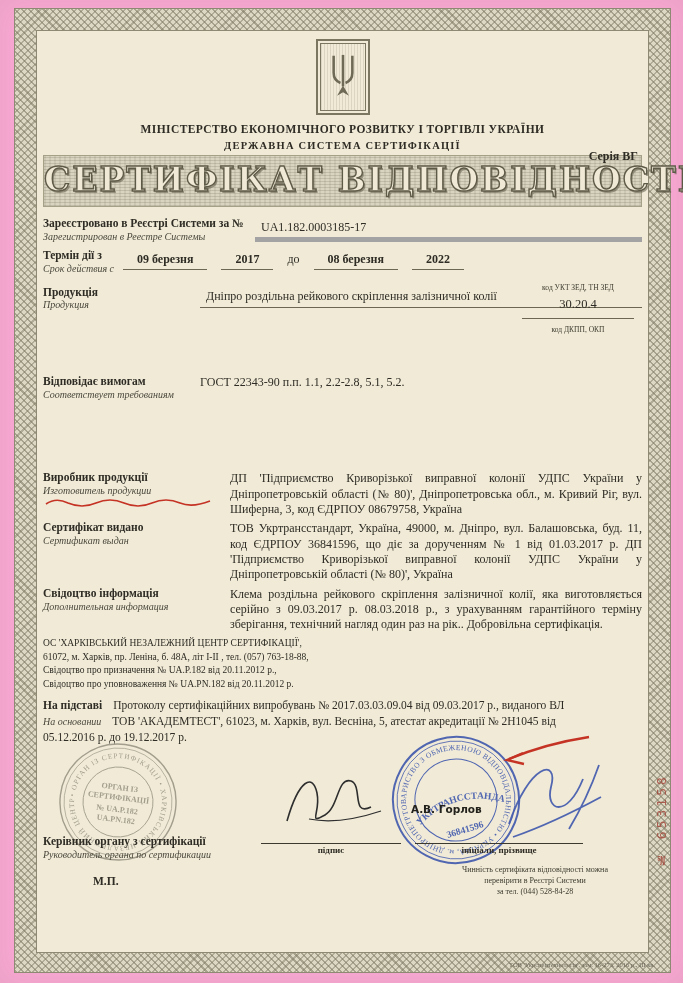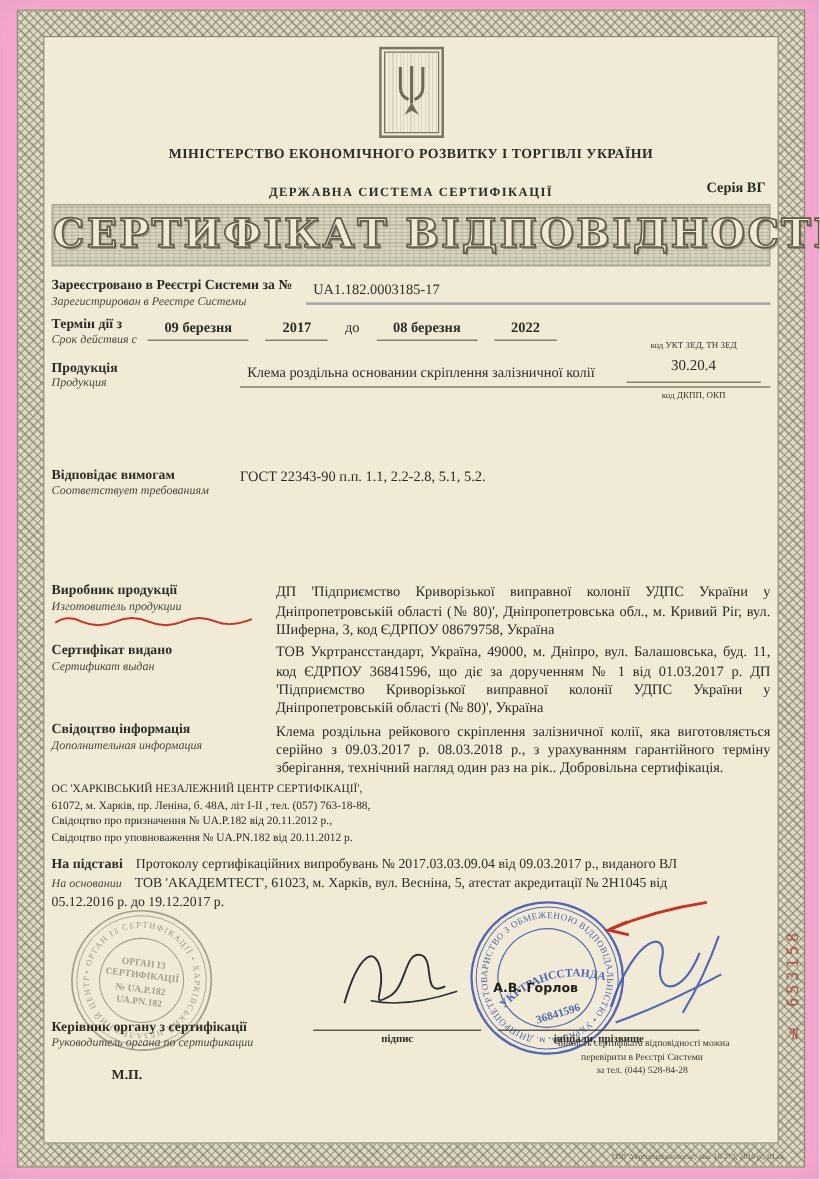--- a/index.html
+++ b/index.html
@@ -26,42 +26,42 @@
   
   .emblem-box {
     width: 54px; height: 76px; margin: 2px auto 8px;
     border: 2px solid #7a765f;
     box-shadow: inset 0 0 0 2px #f0ead7, inset 0 0 0 3px #7a765f;
     background-image: repeating-linear-gradient(90deg, rgba(122,118,95,.18) 0 1px, transparent 1px 3px);
     display: flex; align-items: center; justify-content: center;
   }
   .ministry { text-align: center; font-weight: bold; font-size: 11.5px; letter-spacing: .4px; }
   .series { position: absolute; top: 118px; right: 10px; font-weight: bold; font-size: 12px; }
-  .system { text-align: center; font-size: 10.5px; letter-spacing: 1.2px; margin-top: 20px; font-weight: bold; }
+  .system { text-align: center; font-size: 10.5px; letter-spacing: 1.2px; margin-top: 5px; font-weight: bold; }
   .titleband {
     margin: 4px 2px 0; padding: 4px 0 7px; text-align: center;
     background-color: #d9d4bf;
     background-image:
       repeating-linear-gradient(0deg, rgba(110,106,86,.22) 0 1px, transparent 1px 3px),
       repeating-linear-gradient(90deg, rgba(110,106,86,.12) 0 2px, transparent 2px 5px);
     border: 1px solid #a5a088;
   }
   .title { font-family:"DejaVu Serif", serif; font-size: 33px; font-weight: 700; letter-spacing: 2px; color:#6e6a56; white-space: nowrap; }
   @supports (-webkit-text-stroke: 1px #000) {
     .title { color:#efe9d6; -webkit-text-stroke: 1.4px #5e5a48; text-shadow: 1.5px 1.5px 0 rgba(94,90,72,.55); }
   }
   
   .row { display: flex; align-items: flex-start; padding: 0 2px; }
   .lbl { flex: none; }
   .w210 { width: 212px; font-family: Liberation Serif, serif; } .w157 { width: 157px; } .w187 { width: 187px; } .w307 { width: 307px; }
   .ua { font-weight: bold; font-size: 11.5px; line-height: 1.2; }
   .ru { font-style: italic; font-size: 10px; color: #4a483c; line-height: 1.25; }
   .val { font-size: 12px; line-height: 1.28; }
   .just { text-align: justify; flex: 1; }
-  .fill { flex: 1; border-bottom: 2px solid #a3a3a3; padding: 0 4px 2px 6px; }
+  .fill { flex: 1; border-bottom: 5px solid #a3a3a3; padding: 0 4px 2px 6px; }
   .val-under { flex: 1; border-bottom: 1px solid #6b6753; padding: 0 4px 3px 6px; }
   .seg { display: inline-block; border-bottom: 1px solid #6b6753; padding: 0 14px 2px; margin-right: 10px; font-size: 12px; font-weight: bold; }
   .plain-word { display: inline-block; margin-right: 10px; font-size: 12px; }
   .mt10 { margin-top: 10px; } .mt6 { margin-top: 6px; } .mt4 { margin-top: 4px; }
   .mt62 { margin-top: 63px; } .mt72 { margin-top: 70px; }
   .small-lines div { font-size: 9.5px; line-height: 1.45; }
   
   .codes { position: absolute; top: 252px; right: 8px; width: 124px; text-align: center; }
   .codes-l { font-size: 7.5px; color: #3c3a2e; }
   .codes-v { font-size: 12.5px; margin: 5px 0 6px; }
@@ -150,21 +150,21 @@
         <span class="seg">2022</span>
       </div>
     </div>
 
     <div class="row mt10">
       <div class="lbl w157">
         <div class="ua">Продукція</div>
         <div class="ru">Продукция</div>
       </div>
       <div class="val-under">
-        <span class="val">Клема роздільна основании скріплення залізничної колії</span>
+        <span class="val">Дніпро роздільна рейкового скріплення залізничної колії</span>
       </div>
     </div>
 
     <div class="codes">
       <div class="codes-l">код УКТ ЗЕД, ТН ЗЕД</div>
       <div class="codes-v">30.20.4</div>
       <div class="codes-hr"></div>
       <div class="codes-l">код ДКПП, ОКП</div>
     </div>
 

